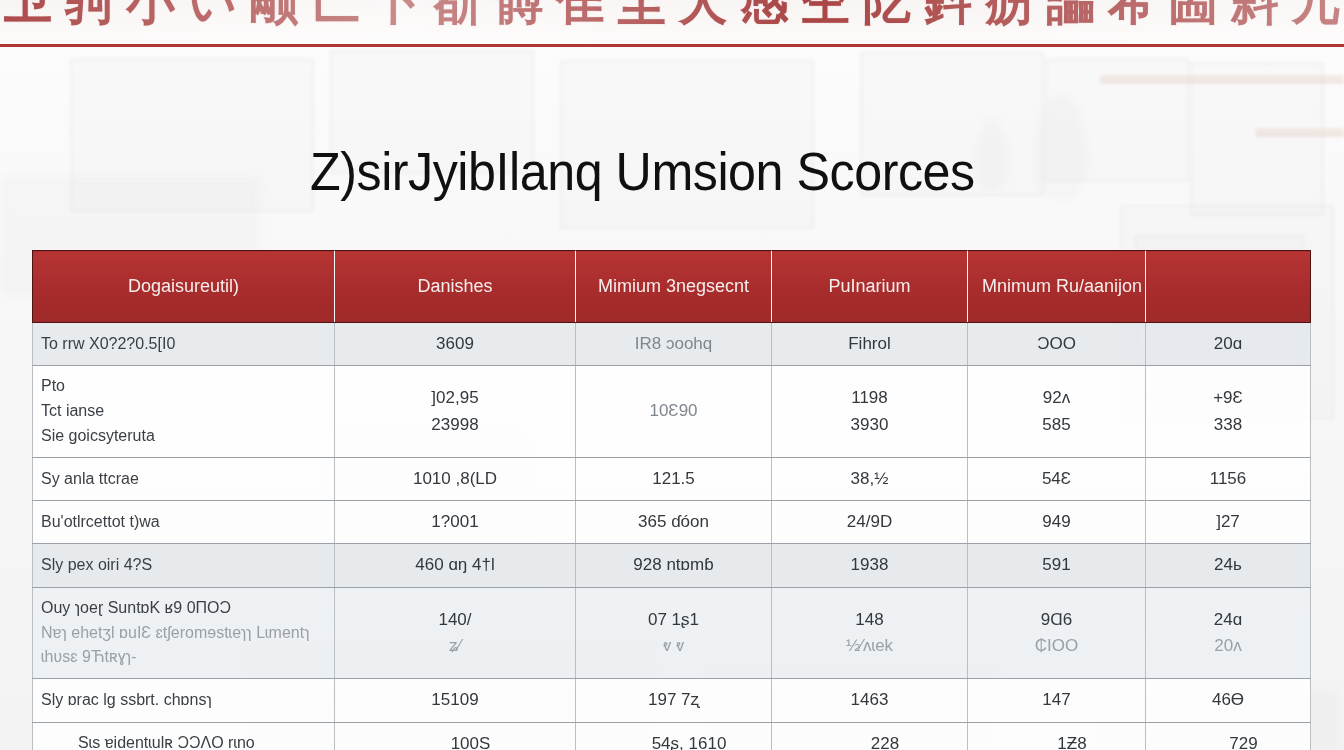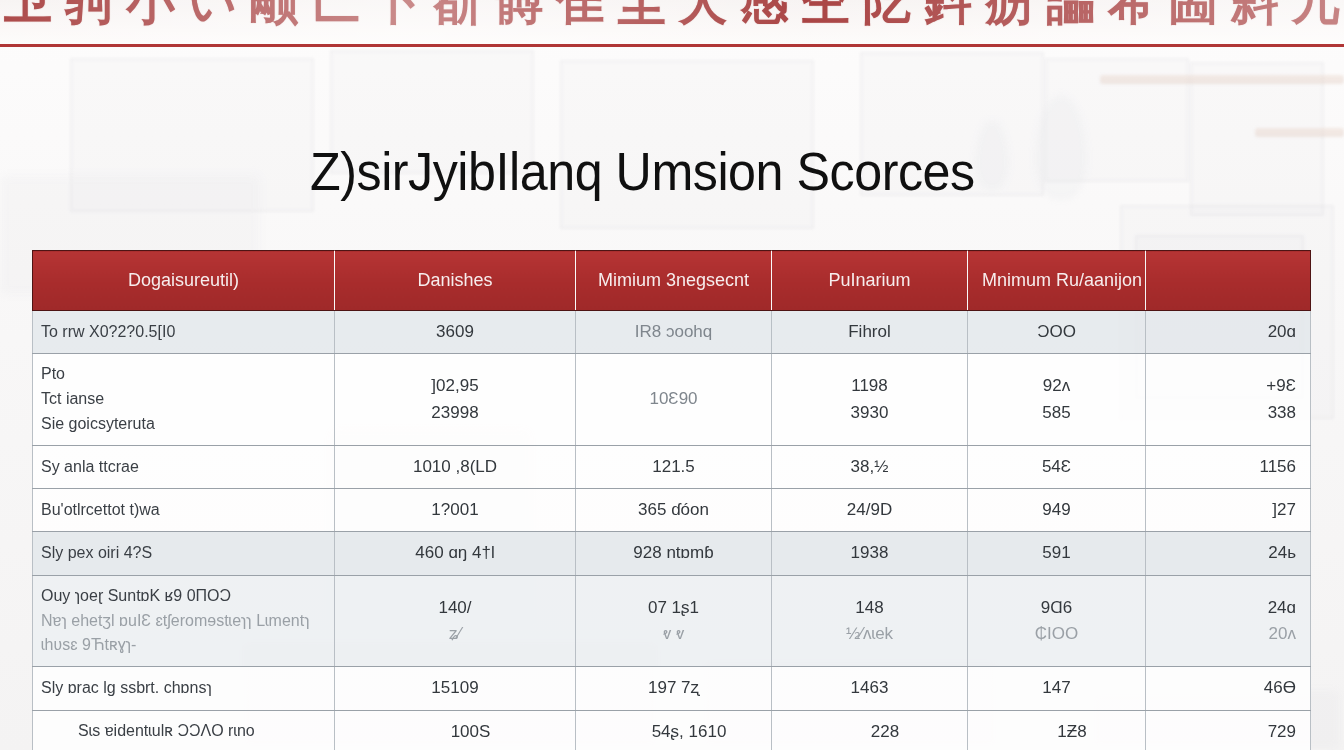--- a/index.html
+++ b/index.html
@@ -133,21 +133,21 @@
   #score-table colgroup col.c3 { width: 196px; }
   #score-table colgroup col.c4 { width: 178px; }
   #score-table colgroup col.c5 { width: 165px; }
 
   #score-table thead th {
     background: linear-gradient(180deg, #b63434 0%, #a82c2c 55%, #9f2929 100%);
     color: #f7eded;
     font-size: 18px;
     font-weight: 400;
     height: 55px;
-    padding: 2px 14px;
+    padding: 8px 14px;
     text-align: center;
     border-right: 1px solid rgba(255,255,255,0.30);
     border-top: 1px solid #4e1414;
     border-bottom: 1px solid #4e1414;
     vertical-align: middle;
     white-space: nowrap;
     overflow: hidden;
     text-overflow: clip;
   }
   #score-table thead th:first-child {
@@ -171,21 +171,20 @@
   }
   #score-table tbody td.label {
     text-align: left;
     color: #3a3f45;
     font-size: 16px;
     padding-left: 8px;
     border-left: 1px solid #b9bfc5;
   }
   #score-table tbody td:last-child {
     border-right: 1px solid #b9bfc5;
-    text-align: right;
   }
   #score-table tbody tr.alt td {
     background: rgba(226,231,235,0.80);
   }
   #score-table tbody tr.mid-alt td {
     background: rgba(236,240,243,0.72);
   }
   #score-table tbody tr:last-child td {
     border-bottom: 1px solid #6d737a;
     padding-left: 45px;

